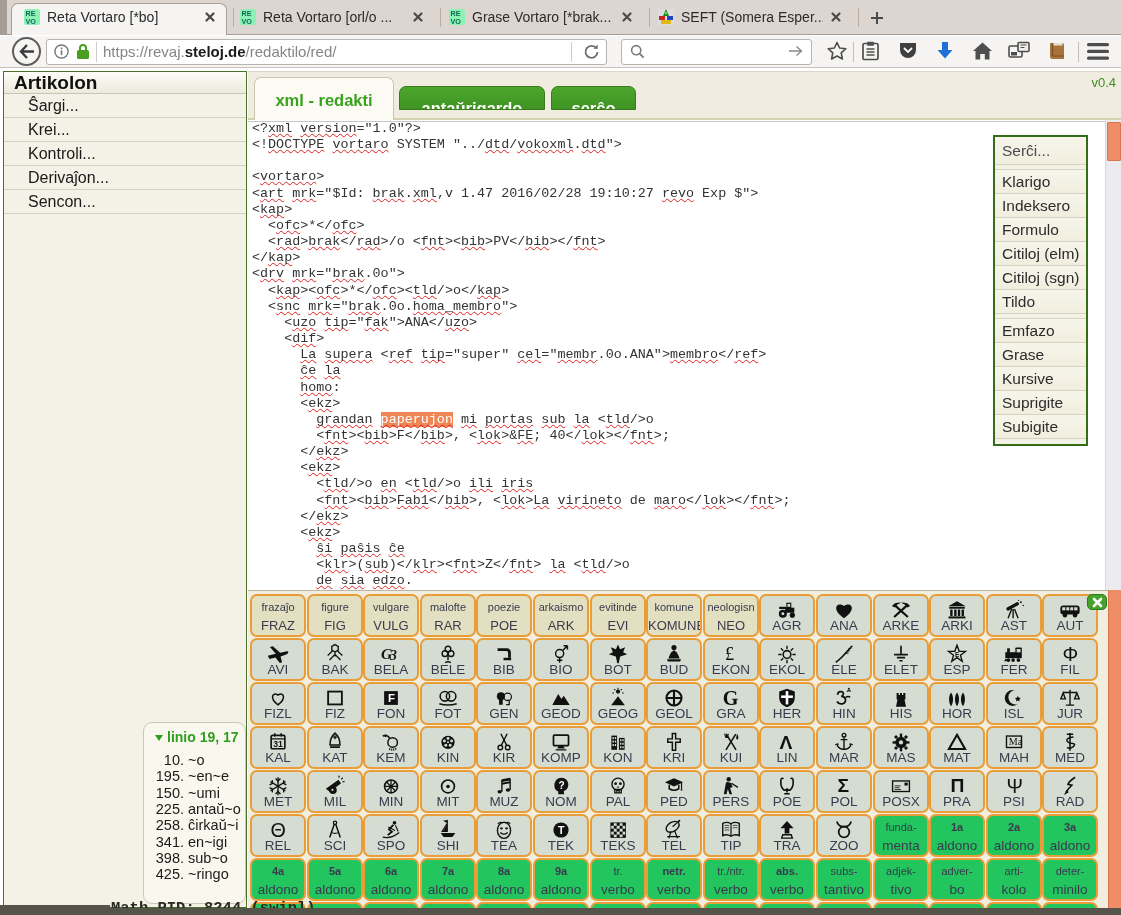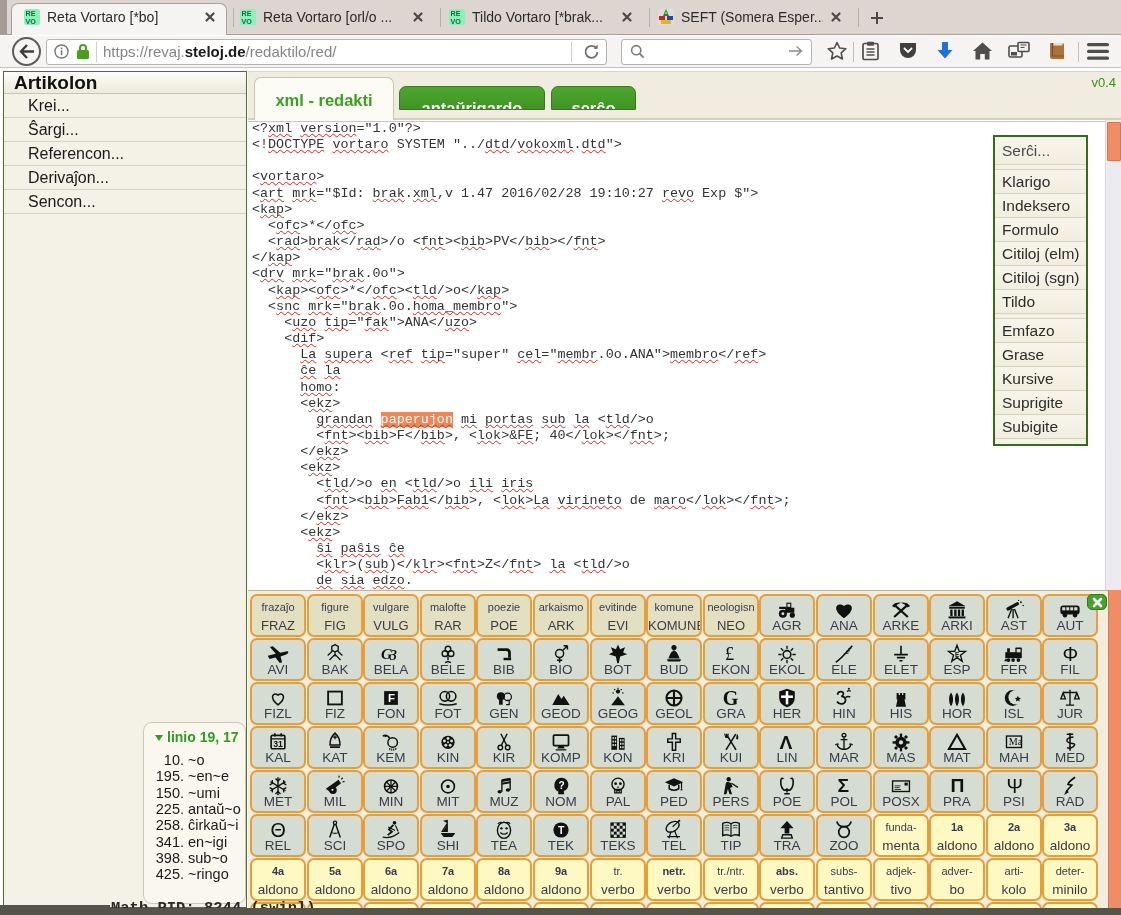--- a/index.html
+++ b/index.html
@@ -37,21 +37,21 @@
 #edsb{position:absolute;left:1105px;top:120px;width:16px;height:473px;background:#ececf0;border-left:1px solid #d8d8dc}
 #edsb .th{position:absolute;left:1px;top:2px;width:14px;height:39px;background:#ef8e66;border:1px solid #d9764f;border-radius:1px}
 #rpanel{position:absolute;left:993px;top:135px;width:95px;height:311px;background:#f4f1e6;border:2px solid #336e17;z-index:5}
 .ritem{position:relative;font-size:15.5px;color:#2c2c2c;padding-left:7px;border-bottom:1px solid #d6d2c0;height:24px;line-height:23px;background:linear-gradient(#f7f5ea,#f1eedf)}
 .rgap{position:relative;height:5px;border-bottom:1px solid #d6d2c0}
 
 #grid{position:absolute;left:248px;top:590px;width:873px;height:325px;background:#f1eee0;border-top:1px solid #b9b5a5;z-index:4}
 .b{position:absolute;z-index:5;width:56px;height:43px;border:2px solid #e89d38;border-radius:7px;text-align:center;overflow:hidden}
 .bg1{background:#e3e0c2}
 .bg2{background:#d5ddd2}
-.bg3{background:#fef9c3}
+.bg3{background:#22c55e}
 .b .l2{position:absolute;left:0;right:0;bottom:2px;font-size:13.5px;color:#3a3a4e;white-space:nowrap}
 .b .l1{position:absolute;left:0;right:0;top:5px;font-size:11px;color:#3a3a4e;white-space:nowrap}
 .b .lb{font-weight:bold}
 .bg1 .l2{font-size:13px}
 .b svg.ic{position:absolute;left:50%;margin-left:-11px;top:3px;width:22px;height:22px}
 #gx{position:absolute;left:1087px;top:594px;width:20px;height:16px;background:#43a32a;border:1px solid #2e7d1a;border-radius:5px;z-index:6}
 #gsb{position:absolute;left:1108px;top:590px;width:13px;height:325px;background:#ef8e66;border-left:1px solid #d9764f;z-index:5}
 
 #linio{position:absolute;left:143px;top:722px;width:103px;height:182px;background:#faf8ee;border:1px solid #ccc8b8;border-radius:9px;z-index:6}
 #linio .lt{position:absolute;left:23px;top:6px;font-size:14px;font-weight:bold;color:#2f9e1f;white-space:nowrap}
@@ -85,21 +85,21 @@
     <span class="tabttl" style="left:263px;width:140px">Reta Vortaro [orl/o ...</span>
     <svg class="tabx" style="left:411px" viewBox="0 0 14 14">
       <path d="M3.5 3.5 L10.5 10.5 M10.5 3.5 L3.5 10.5" stroke="#4a4a4a" stroke-width="2.2" stroke-linecap="round"></path>
     </svg>
 <div class="tsep" style="left:440px"></div>
 <svg class="fav" style="left:449px" viewBox="0 0 16 16">
       <rect width="16" height="16" rx="2.5" fill="#8df0b4"></rect>
       <text x="1.5" y="7" font-size="7.2" font-weight="bold" fill="#0c6b55" font-family="Liberation Sans">RE</text>
       <text x="1.5" y="14.5" font-size="7.2" font-weight="bold" fill="#0c6b55" font-family="Liberation Sans">VO</text>
     </svg>
-    <span class="tabttl" style="left:472px;width:140px">Tildo Vortaro [*brak...</span>
+    <span class="tabttl" style="left:472px;width:140px">Grase Vortaro [*brak...</span>
     <svg class="tabx" style="left:620px" viewBox="0 0 14 14">
       <path d="M3.5 3.5 L10.5 10.5 M10.5 3.5 L3.5 10.5" stroke="#4a4a4a" stroke-width="2.2" stroke-linecap="round"></path>
     </svg>
 <div class="tsep" style="left:649px"></div>
 <svg class="fav" style="left:658px" viewBox="0 0 16 16">
       <rect width="16" height="16" fill="#ddd"></rect>
       <path d="M8 0 L11 7 H5 Z" fill="#1c8c1c"></path>
       <rect x="1" y="7" width="6" height="4" fill="#cc2222"></rect>
       <rect x="9" y="7" width="6" height="4" fill="#2244bb"></rect>
       <rect x="3" y="11" width="10" height="4" fill="#e0b818"></rect>
@@ -175,23 +175,23 @@
     <rect x="5.5" y="2" width="9" height="2.5" fill="#e8e0d0"></rect>
   </svg>
 <div class="nsep" style="left:1078px"></div>
 <svg class="abs" style="left:1087px;top:43px;width:22px;height:17px" viewBox="0 0 22 17">
     <rect x="0" y="0" width="22" height="3.2" rx="1.5" fill="#4e4e4e"></rect>
     <rect x="0" y="6.8" width="22" height="3.2" rx="1.5" fill="#4e4e4e"></rect>
     <rect x="0" y="13.6" width="22" height="3.2" rx="1.5" fill="#4e4e4e"></rect>
   </svg>
 <div id="sidebar">
 <div class="shead">Artikolon</div>
+<div class="sitem">Ŝargi...</div>
 <div class="sitem">Krei...</div>
-<div class="sitem">Ŝargi...</div>
-<div class="sitem">Referencon...</div>
+<div class="sitem">Kontroli...</div>
 <div class="sitem">Derivaĵon...</div>
 <div class="sitem">Sencon...</div>
 </div>
 <div id="tabstrip">
     <span class="ver">v0.4</span>
   </div>
 <div class="atab" style="left:254px;width:140px">xml - redakti</div>
 <div class="gtab" style="left:399px;width:146px">antaŭrigardo</div>
 <div class="gtab" style="left:551px;width:85px">serĉo</div>
 <div id="editor">

